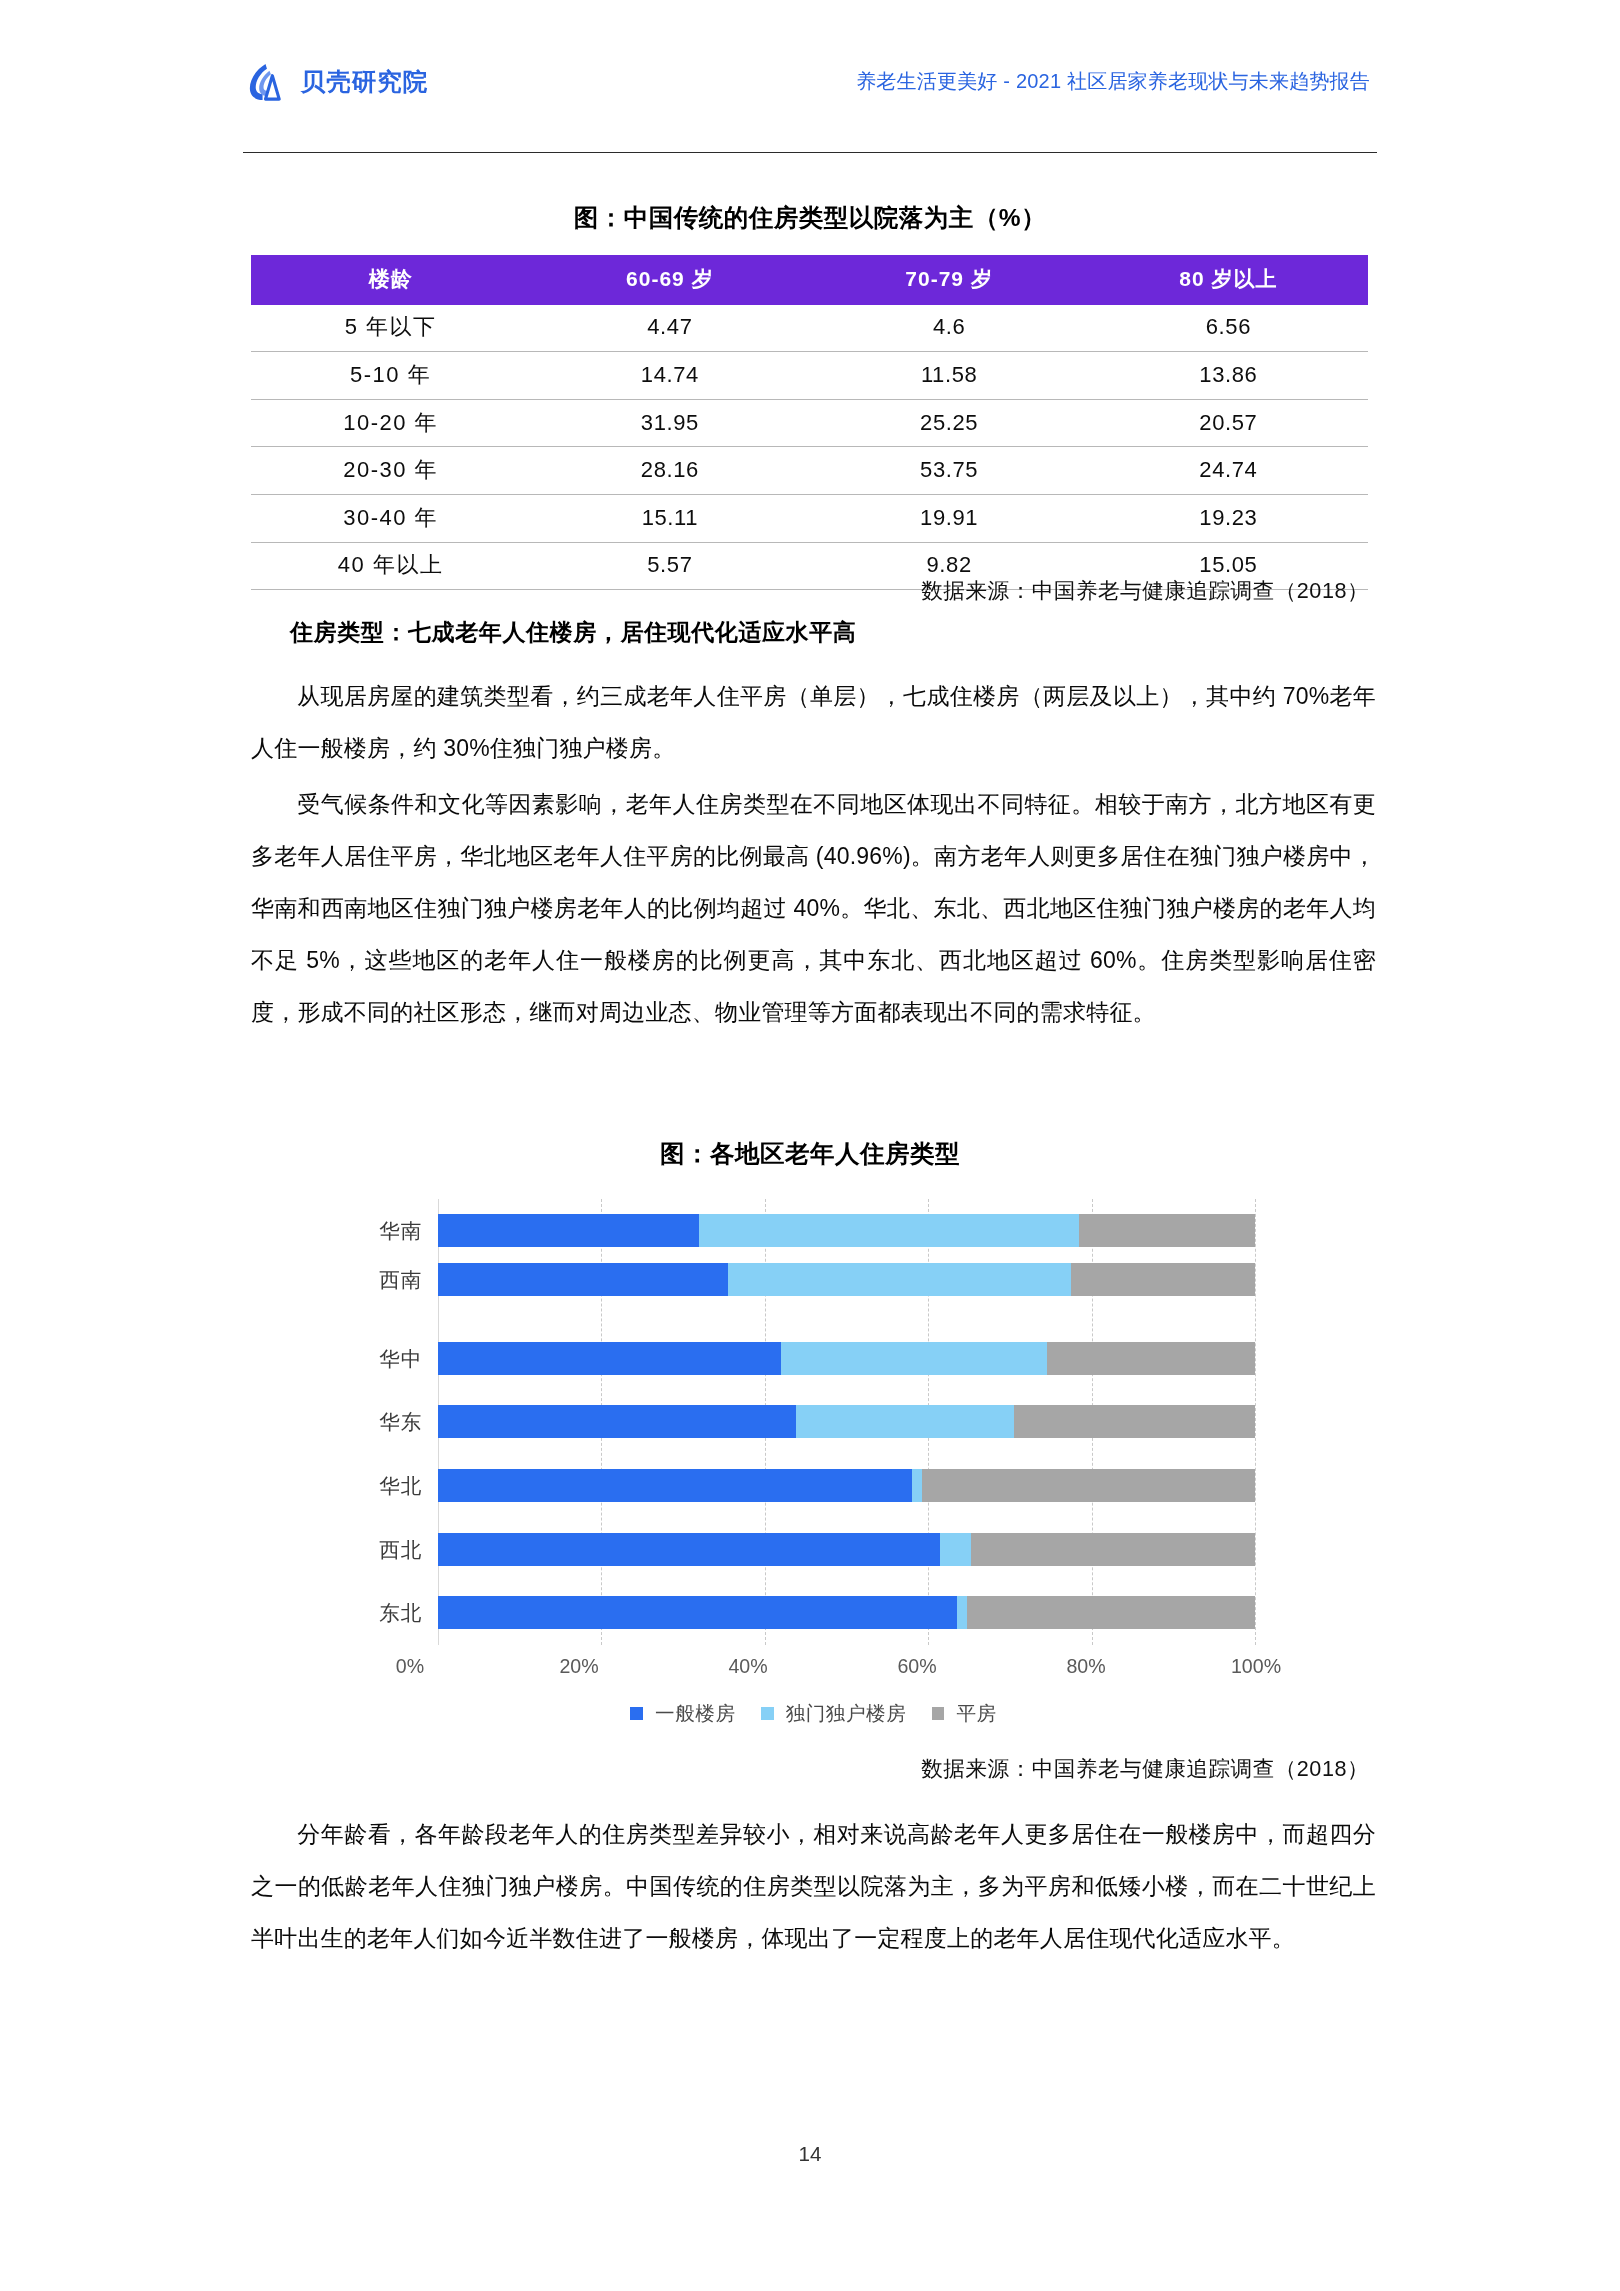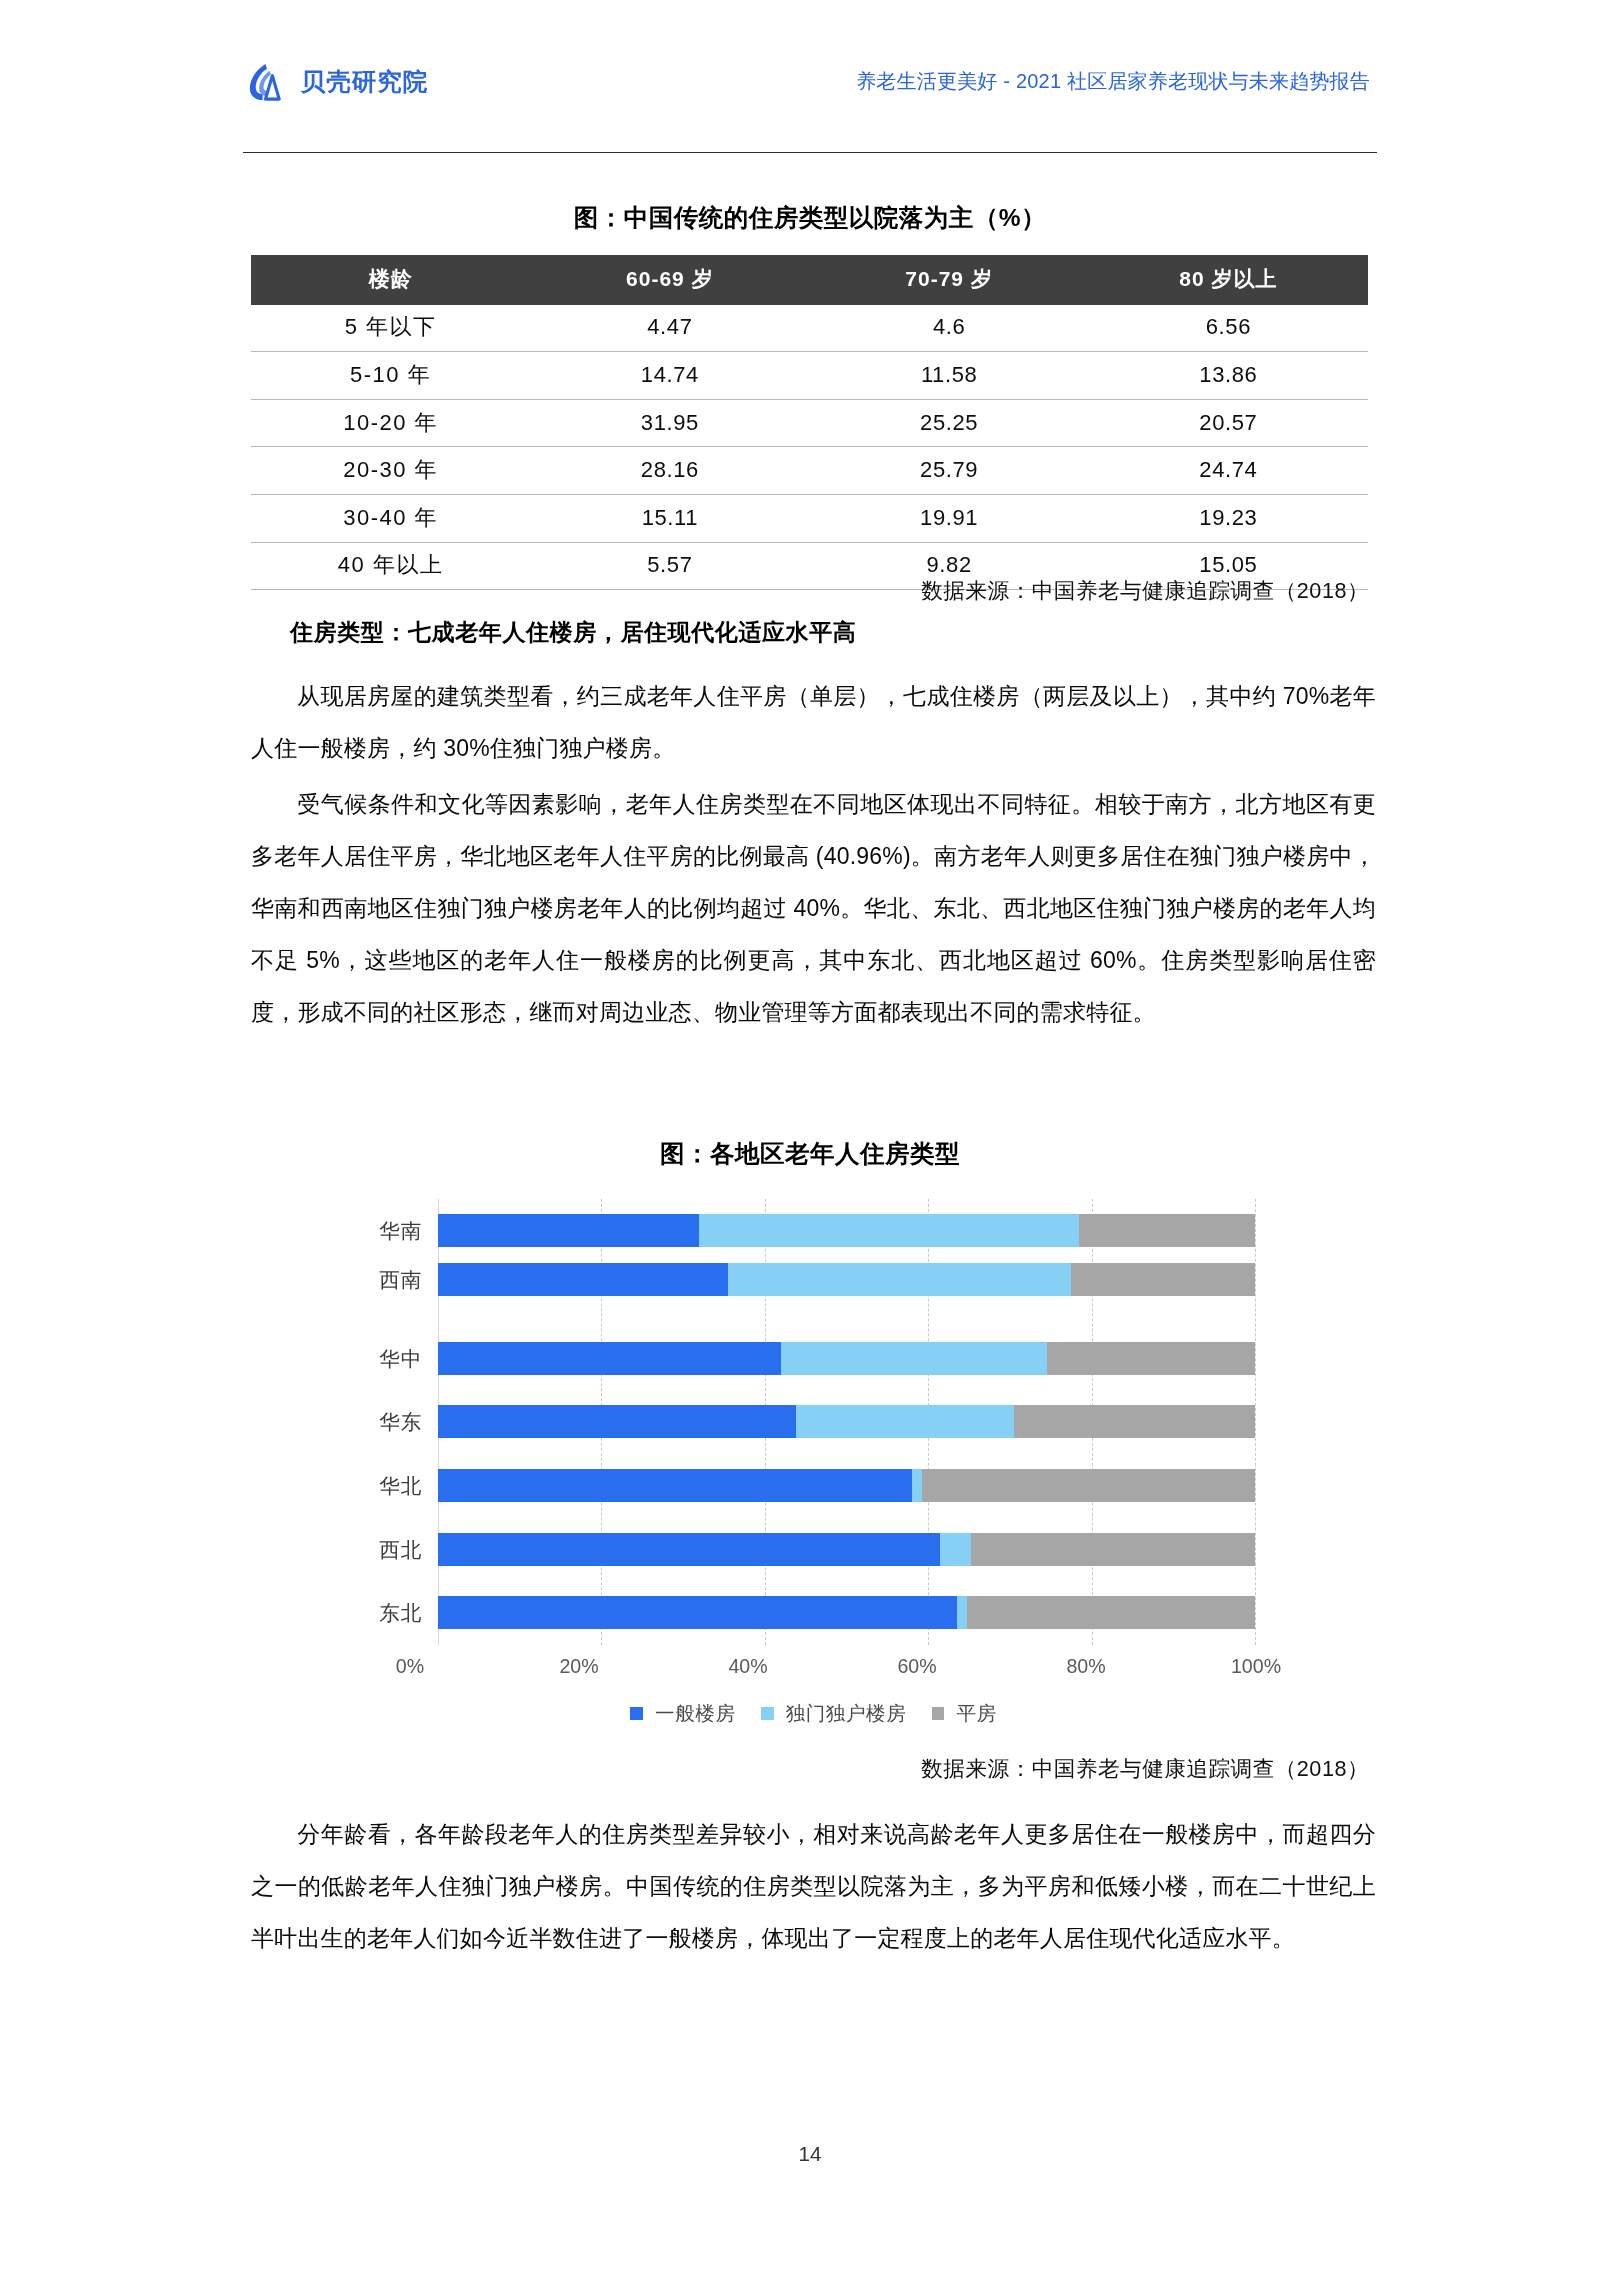--- a/index.html
+++ b/index.html
@@ -45,21 +45,21 @@
   }
   #fig-title-1{top:201px;}
   #fig-title-2{top:1137px;}
   
   .tbl-wrap{position:absolute;left:251px;top:255px;width:1117px;}
   table.data{
     border-collapse:collapse;width:100%;
     table-layout:fixed;
   }
   table.data thead th{
-    background:#404040;color:#fff;
+    background:#6d28d9;color:#fff;
     font-size:21px;font-weight:bold;
     padding:9.8px 0 11.8px;
     text-align:center;
     letter-spacing:1px;
     border:none;
   }
   table.data thead tr{height:45px;}
   table.data tbody td{
     font-size:22px;
     text-align:center;
@@ -184,21 +184,21 @@
         </tr>
         <tr>
           <td class="rowhead">10-20 年</td>
           <td>31.95</td>
           <td>25.25</td>
           <td>20.57</td>
         </tr>
         <tr>
           <td class="rowhead">20-30 年</td>
           <td>28.16</td>
-          <td>25.79</td>
+          <td>53.75</td>
           <td>24.74</td>
         </tr>
         <tr>
           <td class="rowhead">30-40 年</td>
           <td>15.11</td>
           <td>19.91</td>
           <td>19.23</td>
         </tr>
         <tr>
           <td class="rowhead">40 年以上</td>

